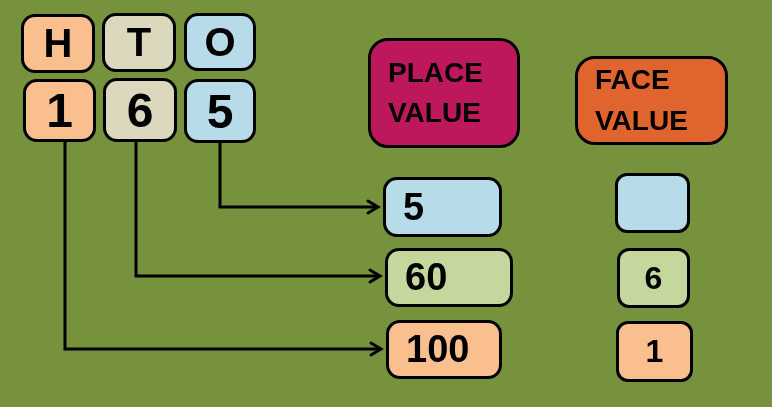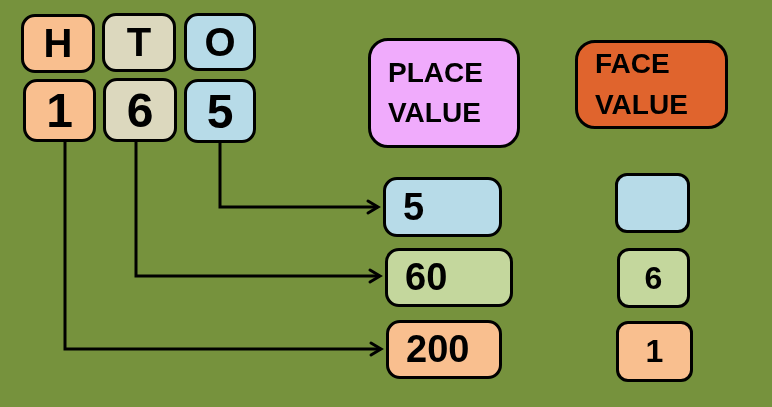--- a/index.html
+++ b/index.html
@@ -39,21 +39,21 @@
   
   .section-header {
     border-radius: 20px;
     font-size: 28px;
     line-height: 1.43;
     justify-content: flex-start;
     padding-left: 17px;
     text-align: left;
   }
   #place-header { left: 368px; top: 38px; width: 152px; height: 110px; }
-  #face-header  { left: 575px; top: 40px; width: 153px; height: 89px; }
+  #face-header  { left: 575px; top: 56px; width: 153px; height: 89px; }
 
   
   .pv-box {
     justify-content: flex-start;
     padding-left: 17px;
     font-size: 38px;
   }
   #pv-5   { left: 383px; top: 177px; width: 119px; height: 60px; }
   #pv-60  { left: 385px; top: 248px; width: 128px; height: 59px; }
   #pv-100 { left: 386px; top: 320px; width: 116px; height: 59px; }
@@ -77,26 +77,26 @@
 <div id="canvas" style="background-color: rgb(118, 146, 61);">
 
   <div class="box grid-header" id="h-box" style="background-color: rgb(249, 191, 143);">H</div>
   <div class="box grid-header" id="t-box" style="background-color: rgb(220, 216, 190);">T</div>
   <div class="box grid-header" id="o-box" style="background-color: rgb(183, 219, 232);">O</div>
 
   <div class="box grid-digit" id="d1-box" style="background-color: rgb(249, 191, 143);">1</div>
   <div class="box grid-digit" id="d6-box" style="background-color: rgb(220, 216, 190);">6</div>
   <div class="box grid-digit" id="d5-box" style="background-color: rgb(183, 219, 232);">5</div>
 
-  <div class="box section-header" id="place-header" style="background-color: #f0abfc;">PLACE VALUE</div>
+  <div class="box section-header" id="place-header" style="background-color: #be185d;">PLACE VALUE</div>
   <div class="box section-header" id="face-header" style="background-color: rgb(224, 100, 45);">FACE VALUE</div>
 
   <div class="box pv-box" id="pv-5" style="background-color: rgb(183, 219, 232);">5</div>
   <div class="box pv-box" id="pv-60" style="background-color: rgb(196, 215, 157);">60</div>
-  <div class="box pv-box" id="pv-100" style="background-color: rgb(249, 191, 143);">200</div>
+  <div class="box pv-box" id="pv-100" style="background-color: rgb(249, 191, 143);">100</div>
 
   <div class="box fv-box" id="fv-ones" style="background-color: rgb(183, 219, 232);"></div>
   <div class="box fv-box" id="fv-tens" style="background-color: rgb(196, 215, 157);">6</div>
   <div class="box fv-box" id="fv-hundreds" style="background-color: rgb(249, 191, 143);">1</div>
 
   <svg id="connector-layer" viewBox="0 0 772 407" xmlns="http://www.w3.org/2000/svg">
     <defs>
       <marker id="arrowhead" markerUnits="userSpaceOnUse" markerWidth="18" markerHeight="18" refX="14" refY="9" orient="auto">
         <path d="M4,3 L14,9 L4,15" fill="none" stroke="#000" stroke-width="3" stroke-linecap="round"></path>
       </marker>

